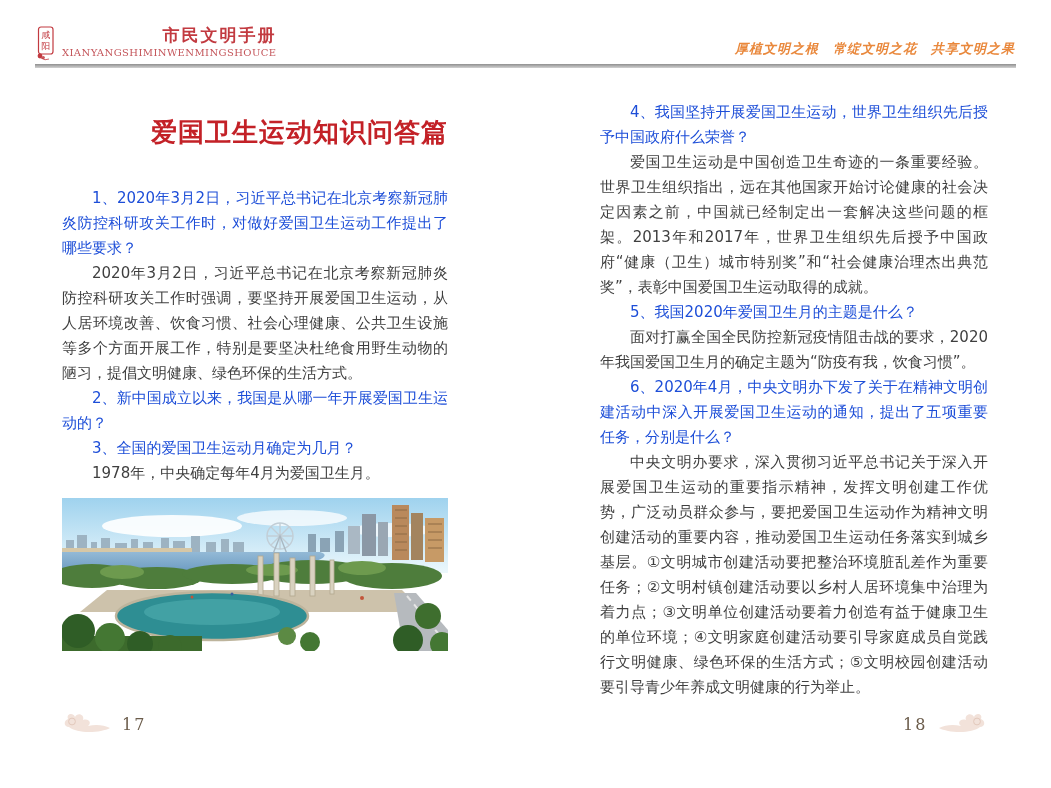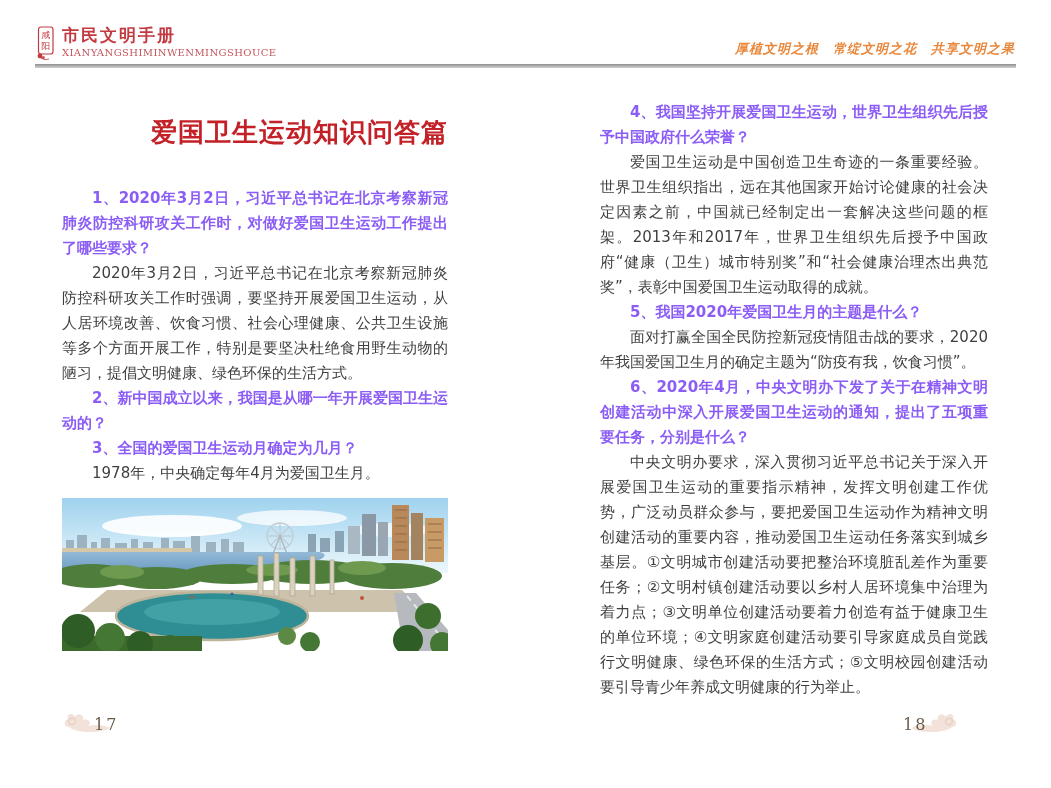--- a/index.html
+++ b/index.html
@@ -4,21 +4,21 @@
 <title>市民文明手册</title>
 <style>
   html,body{margin:0;padding:0;}
   body{
     width:1051px;height:788px;background:#ffffff;position:relative;
     font-family:"DejaVu Sans","Liberation Sans",sans-serif;
     overflow:hidden;
   }
   
   .logo{position:absolute;left:35px;top:26px;display:flex;align-items:flex-start;gap:5px;}
-  .logo-text{display:flex;flex-direction:column;}
+  .logo-text{display:flex;flex-direction:column;align-items:flex-end;}
   .logo-title{
     font-family:"DejaVu Serif","Liberation Serif",serif;
     font-weight:bold;font-size:17px;line-height:19px;color:#c23a40;letter-spacing:2px;
   }
   .logo-sub{font-size:10px;color:#c4555a;letter-spacing:.4px;margin-top:2px;
     font-family:"DejaVu Serif","Liberation Serif",serif;}
   .slogan{
     position:absolute;right:36px;top:40px;
     font-family:"DejaVu Serif","Liberation Serif",serif;
     font-style:italic;font-weight:bold;font-size:13px;color:#e9883c;letter-spacing:1px;
@@ -29,27 +29,27 @@
     background:linear-gradient(#8f8f8f,#d2d2d2);}
   
   .col{position:absolute;text-align:justify;color:#3f3f3f;font-size:15px;line-height:25px;}
   .col-left{left:62px;top:112px;width:386px;}
   .col-right{left:600px;top:100px;width:388px;}
   .section-title{
     margin:0 0 34px 0;text-align:right;font-weight:bold;font-size:26px;line-height:40px;
     color:#c32127;letter-spacing:1px;
   }
   .col p{margin:0;text-indent:2em;}
-  .question{color:#8b5cf6;font-weight:bold;}
+  .question{color:#1d4ed8;font-weight:normal;}
   
   .photo{display:block;margin-top:12px;width:386px;height:153px;}
   
   .pageno{position:absolute;display:flex;align-items:center;
     font-family:"DejaVu Serif","Liberation Serif",serif;
-    font-size:16px;color:#6b5c4b;letter-spacing:2px;}
+    font-size:16px;color:#6b5c4b;letter-spacing:2px;gap:28px;}
   .pageno-left{left:62px;top:712px;}
   .pageno-right{left:903px;top:712px;}
   .pageno .num-left{margin-left:-18px;position:relative;z-index:2;}
   .pageno .num-right{margin-right:-18px;position:relative;z-index:2;}
   .cloud{display:block;}
   .cloud.mirror{transform:scaleX(-1);}
 </style>
 </head>
 <body>
 

